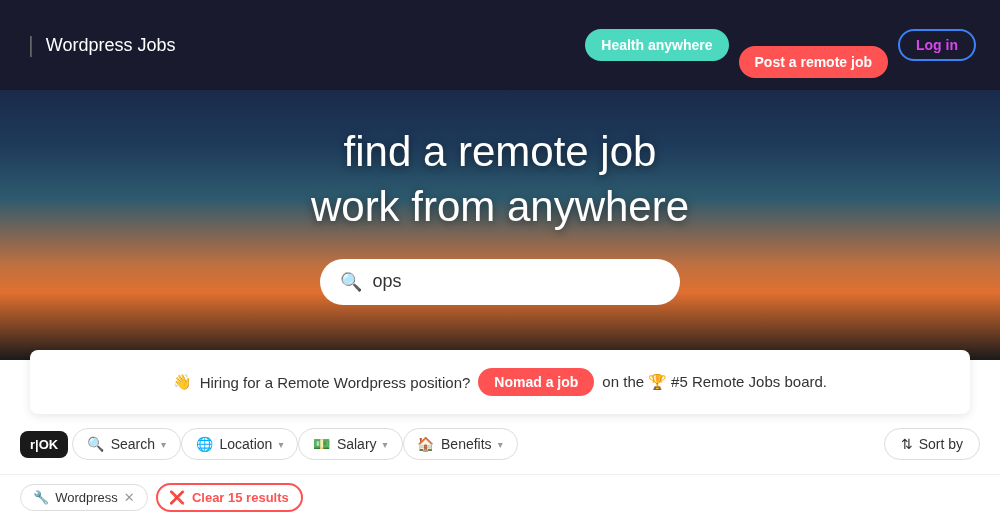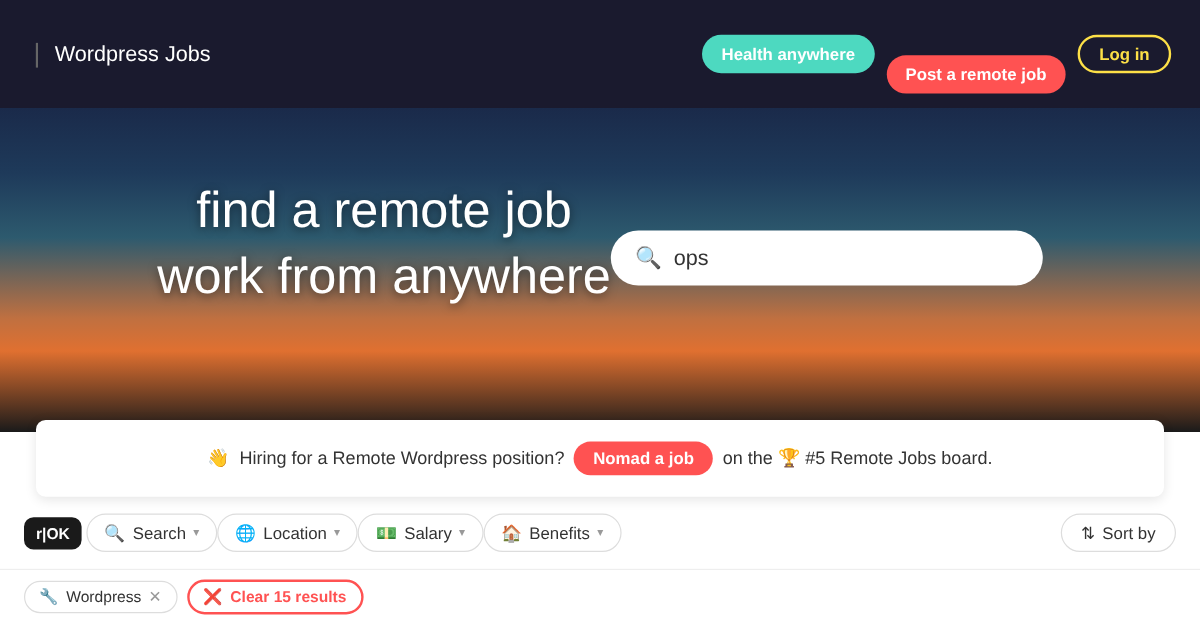--- a/index.html
+++ b/index.html
@@ -56,36 +56,36 @@
       border: none;
       border-radius: 20px;
       padding: 8px 16px;
       font-size: 14px;
       font-weight: 600;
       cursor: pointer;
       margin-top: 34px;
     }
     .btn-login {
       background: transparent;
-      color: #fde047;
-      border: 2px solid #fde047;
+      color: #d946ef;
+      border: 2px solid #3b82f6;
       border-radius: 20px;
       padding: 6px 16px;
       font-size: 14px;
       font-weight: 600;
       cursor: pointer;
     }
 
     
     .hero {
       position: relative;
       height: 270px;
       background: linear-gradient(to bottom, #1a2a4a 0%, #1e3a5a 20%, #2d5a6e 40%, #c07040 65%, #e07030 75%, #1a1a1a 100%);
       display: flex;
-      flex-direction: row;
+      flex-direction: column;
       align-items: center;
       justify-content: center;
       padding-bottom: 20px;
     }
     .hero-title {
       color: #fff;
       font-size: 42px;
       font-weight: 300;
       text-align: center;
       line-height: 1.3;

